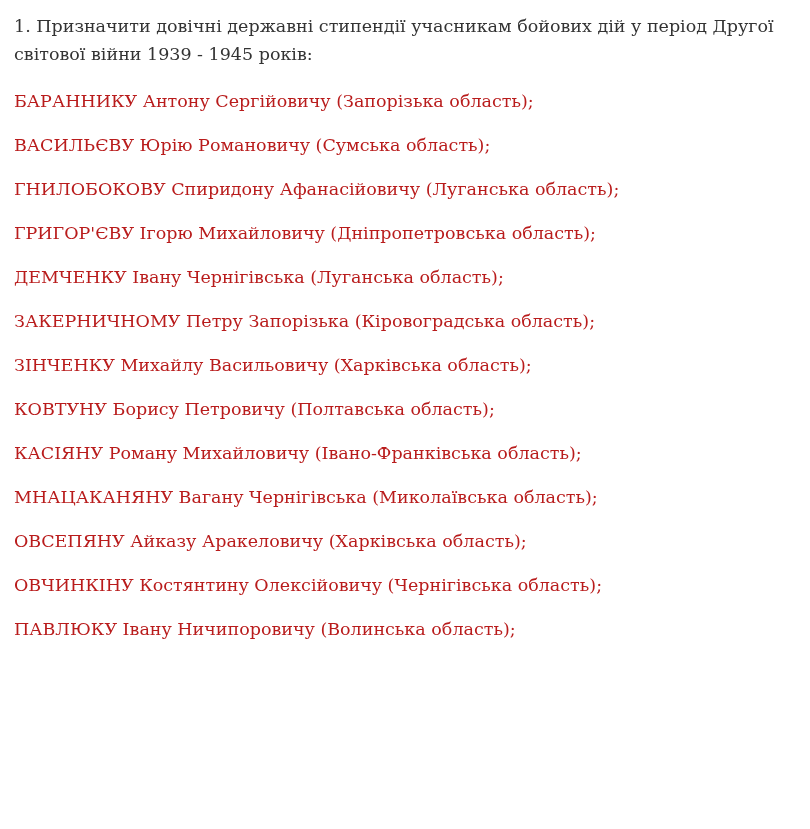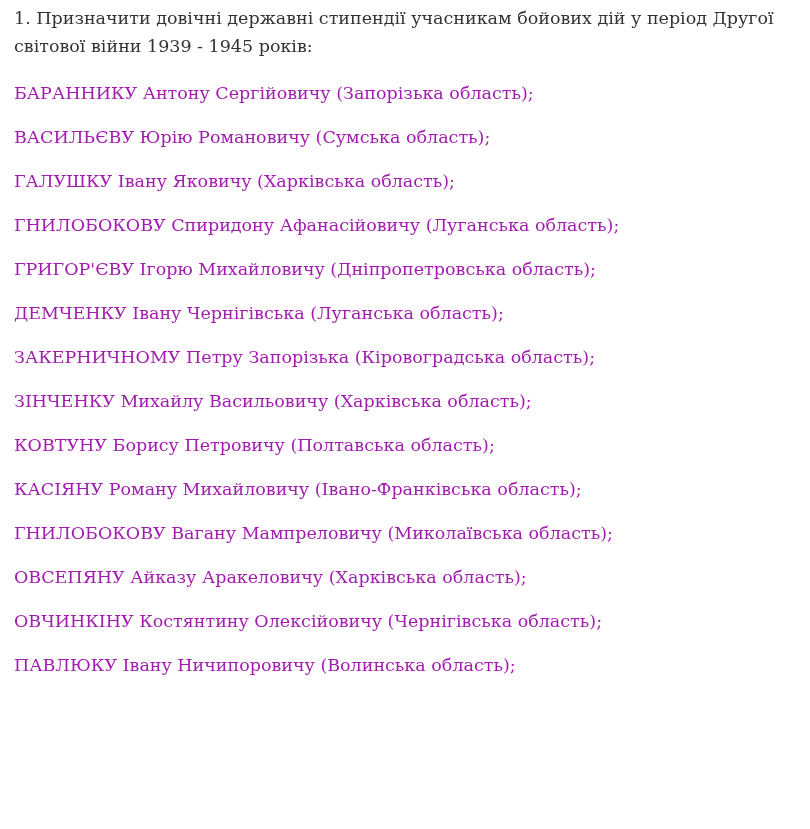--- a/index.html
+++ b/index.html
@@ -4,56 +4,55 @@
 <style>
   html, body {
     margin: 0;
     padding: 0;
     background: #ffffff;
   }
   .page {
     width: 810px;
     height: 829px;
     box-sizing: border-box;
-    padding: 4px 14px 0 14px;
+    padding: 12px 14px 0 14px;
     background: #ffffff;
     overflow: hidden;
     font-family: "DejaVu Serif", "Liberation Serif", serif;
     color: #333333;
   }
   .intro {
     margin: 0 0 22px 0;
     max-width: 800px;
     font-size: 17.5px;
     line-height: 28px;
     color: #333333;
   }
   .item {
     margin: 0 0 21px 0;
     font-size: 17.5px;
     line-height: 23px;
     white-space: nowrap;
-    color: #a21caf;
+    color: #b91c1c;
   }
 </style>
 </head>
 <body>
 
 <div class="page">
   <p class="intro">1. Призначити довічні державні стипендії учасникам бойових дій у період Другої світової війни 1939 - 1945 років:</p>
 
   <div id="stipend-list">
       <p class="item">БАРАННИКУ Антону Сергійовичу (Запорізька область);</p>
       <p class="item">ВАСИЛЬЄВУ Юрію Романовичу (Сумська область);</p>
-      <p class="item">ГАЛУШКУ Івану Яковичу (Харківська область);</p>
       <p class="item">ГНИЛОБОКОВУ Спиридону Афанасійовичу (Луганська область);</p>
       <p class="item">ГРИГОР'ЄВУ Ігорю Михайловичу (Дніпропетровська область);</p>
       <p class="item">ДЕМЧЕНКУ Івану Чернігівська (Луганська область);</p>
       <p class="item">ЗАКЕРНИЧНОМУ Петру Запорізька (Кіровоградська область);</p>
       <p class="item">ЗІНЧЕНКУ Михайлу Васильовичу (Харківська область);</p>
       <p class="item">КОВТУНУ Борису Петровичу (Полтавська область);</p>
       <p class="item">КАСІЯНУ Роману Михайловичу (Івано-Франківська область);</p>
-      <p class="item">ГНИЛОБОКОВУ Вагану Мампреловичу (Миколаївська область);</p>
+      <p class="item">МНАЦАКАНЯНУ Вагану Чернігівська (Миколаївська область);</p>
       <p class="item">ОВСЕПЯНУ Айказу Аракеловичу (Харківська область);</p>
       <p class="item">ОВЧИНКІНУ Костянтину Олексійовичу (Чернігівська область);</p>
       <p class="item">ПАВЛЮКУ Івану Ничипоровичу (Волинська область);</p>
     </div>
 </div>
 
 </body></html>

